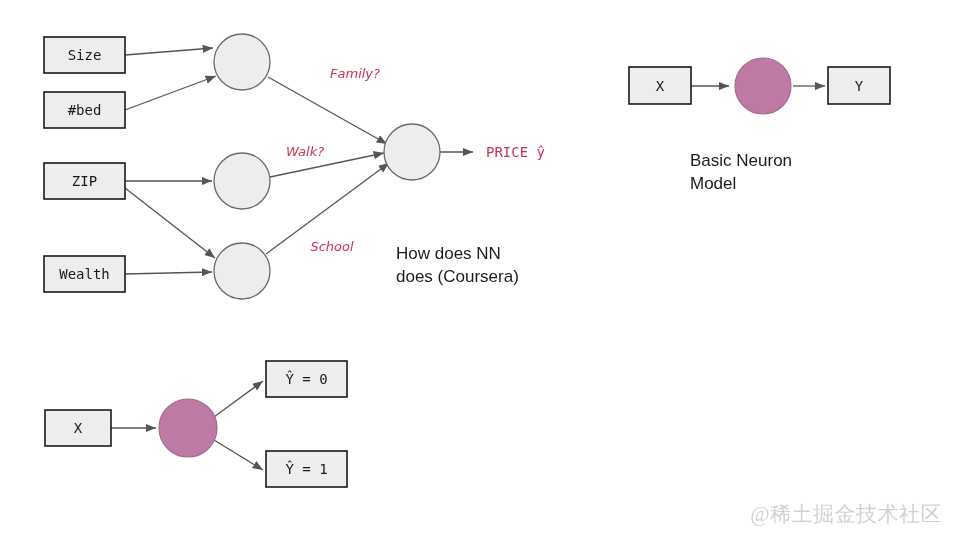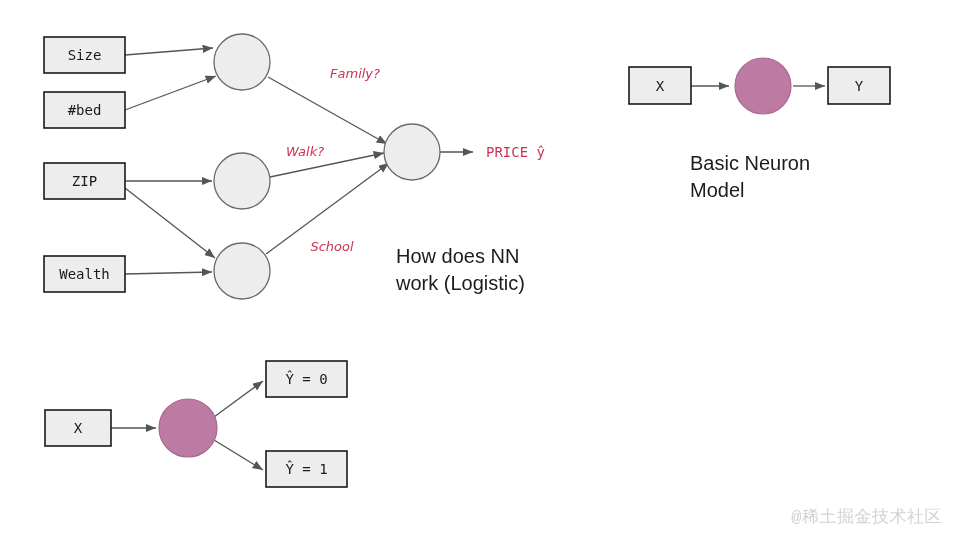--- a/index.html
+++ b/index.html
@@ -60,34 +60,34 @@
   }
   .output-label {
     font-family: "DejaVu Sans Mono", "Liberation Mono", monospace;
     font-size: 14px;
     fill: #cc3355;
     dominant-baseline: middle;
   }
   .caption-text {
     position: absolute;
     font-family: "Liberation Sans", sans-serif;
-    font-size: 20px;
+    font-size: 17px;
     color: #1c1c1c;
     line-height: 1.35;
     white-space: pre-line;
   }
   #caption-nn { left: 396px; top: 243px; }
   #caption-neuron { left: 690px; top: 150px; }
   #caption-logistic { left: 366px; top: 451px; }
   #watermark {
     position: absolute;
     right: 18px;
     bottom: 12px;
-    font-family: Liberation Mono, monospace;
-    font-size: 17px;
+    font-family: Liberation Serif, serif;
+    font-size: 21px;
     color: #d2d2d2;
     letter-spacing: 0.5px;
   }
 </style>
 </head>
 <body>
 
 <div id="canvas">
 
   <svg id="diagram" viewBox="0 0 960 540">
@@ -175,21 +175,21 @@
         <text class="node-box-text" x="306.5" y="380">Ŷ = 0</text>
       </g>
       <g>
         <rect class="node-box-rect" x="266" y="451" width="81" height="36"></rect>
         <text class="node-box-text" x="306.5" y="470">Ŷ = 1</text>
       </g>
     </g>
   </svg>
 
   <div class="caption-text" id="caption-nn">How does NN
-work (Logistic)</div>
+does (Coursera)</div>
 
   <div class="caption-text" id="caption-neuron">Basic Neuron
 Model</div>
 
 
   <div id="watermark">@稀土掘金技术社区</div>
 
 </div>
 
 </body></html>

